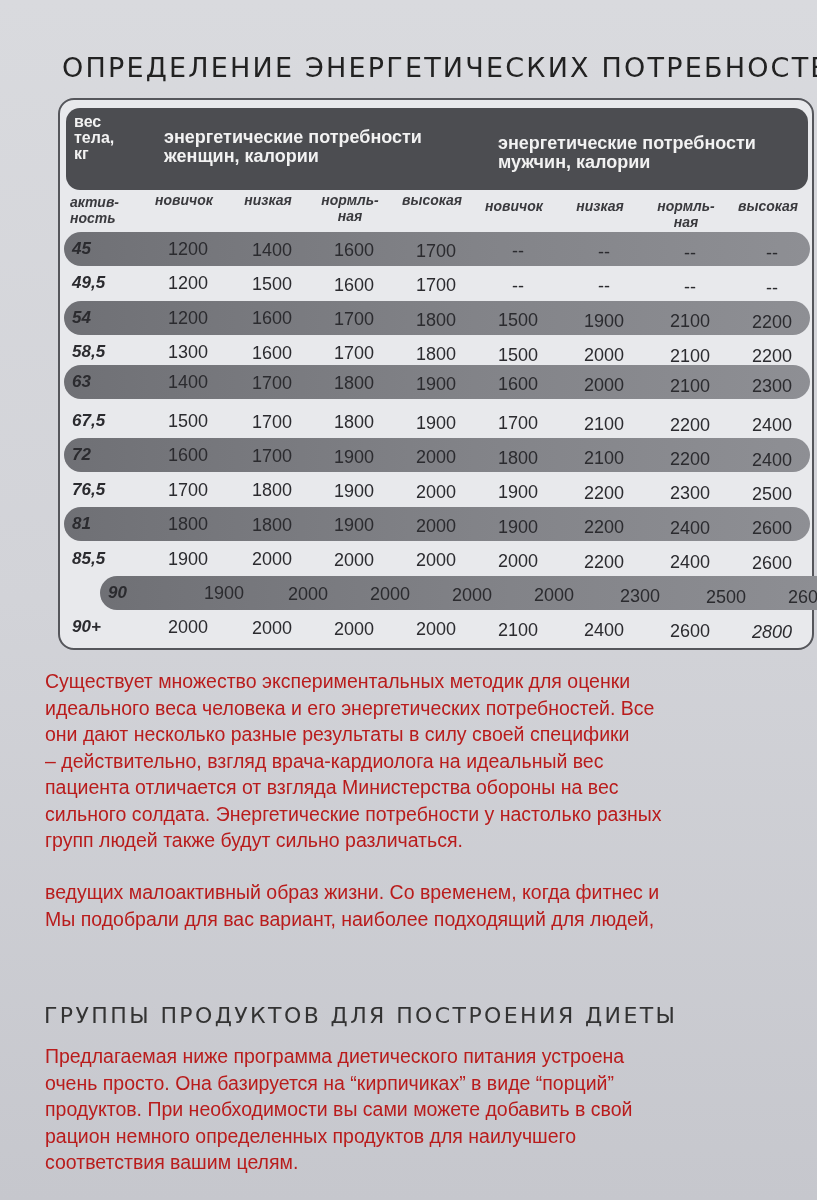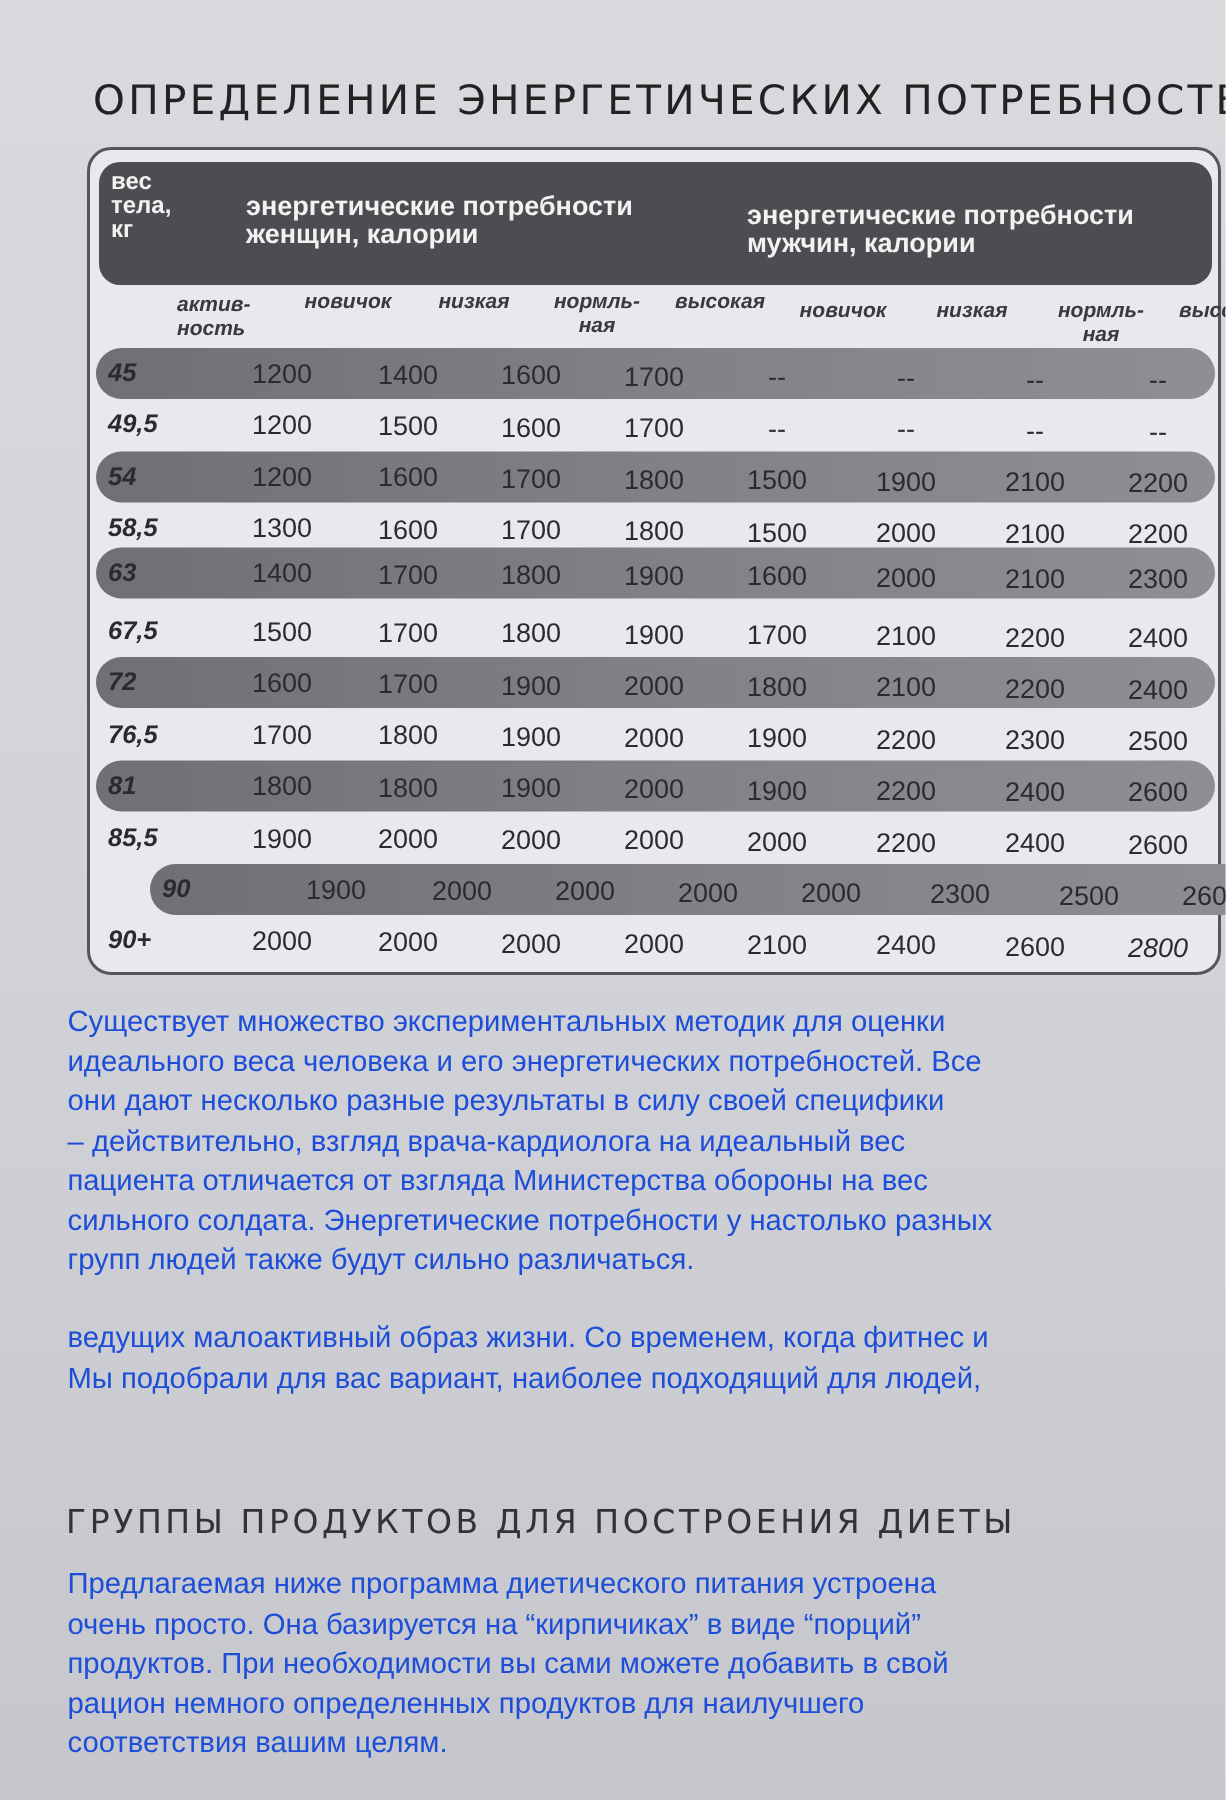--- a/index.html
+++ b/index.html
@@ -33,39 +33,39 @@
     color: #f2f2f2; font-weight: bold;
   }
   .head-band .weight-head { position: absolute; left: 8px; top: 6px; font-size: 16px; line-height: 16px; width: 70px; }
   .head-band .grp { position: absolute; top: 20px; font-size: 18px; line-height: 19px; }
   .head-band .grp.f { left: 98px; }
   .head-band .grp.m { left: 432px; top: 26px; }
 
   .sub-head { position: absolute; left: 0; top: 92px; width: 752px; height: 44px; }
   .sub-head span {
     position: absolute; font-size: 14px; font-weight: bold; font-style: italic;
-    color: #3a3a3e; text-align: center; line-height: 16px; margin-left: 48px;
+    color: #3a3a3e; text-align: center; line-height: 16px;
   }
 
   .rows { position: absolute; left: 0; top: 132px; width: 752px; }
   .row { position: absolute; left: 4px; width: 746px; height: 34px; }
   .row.dark .bg {
     position: absolute; left: 0; top: 0; width: 100%; height: 100%;
     background: linear-gradient(90deg, #6f7075 0%, #828388 55%, #8e8f94 100%);
     border-radius: 17px;
   }
   .row .cell {
     position: absolute; top: 7px; font-size: 18px; color: #2b2b2f;
     text-align: center; width: 70px;
   }
   .row .cell.w { left: 8px; width: 60px; text-align: left; font-weight: bold; font-style: italic; font-size: 17px; }
 
   .para {
     position: absolute; left: 45px; width: 740px;
-    font-size: 19.5px; line-height: 26.5px; color: #1d4ed8;
+    font-size: 19.5px; line-height: 26.5px; color: #b91c1c;
   }
   #p1 { top: 668px; }
   #p2 { top: 879px; }
   #p3 { top: 1043px; }
   .para div { white-space: nowrap; }
 </style>
 </head>
 <body>
 
 <div class="page">

